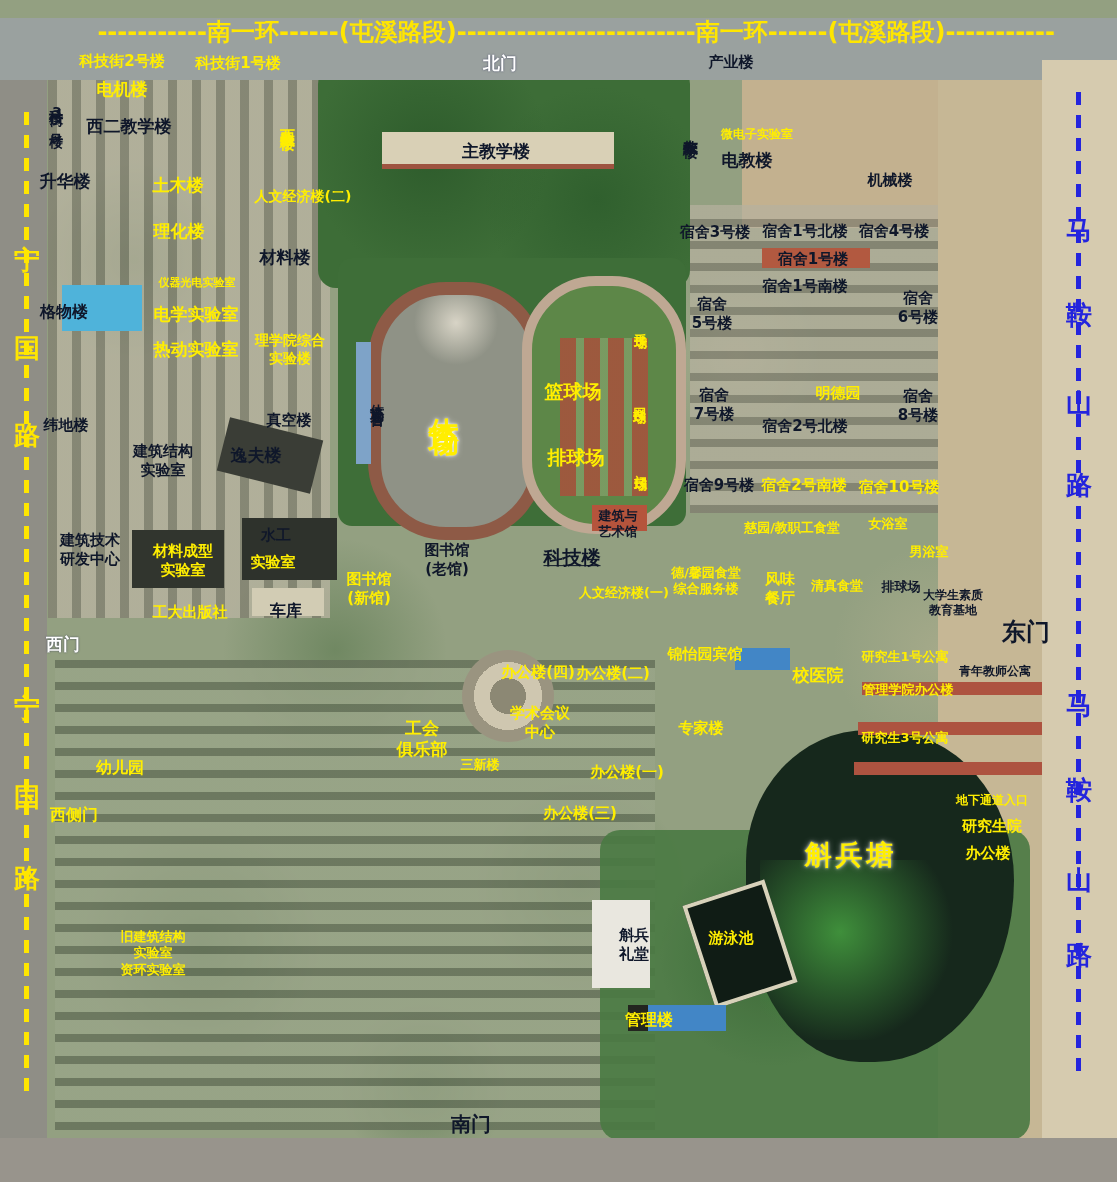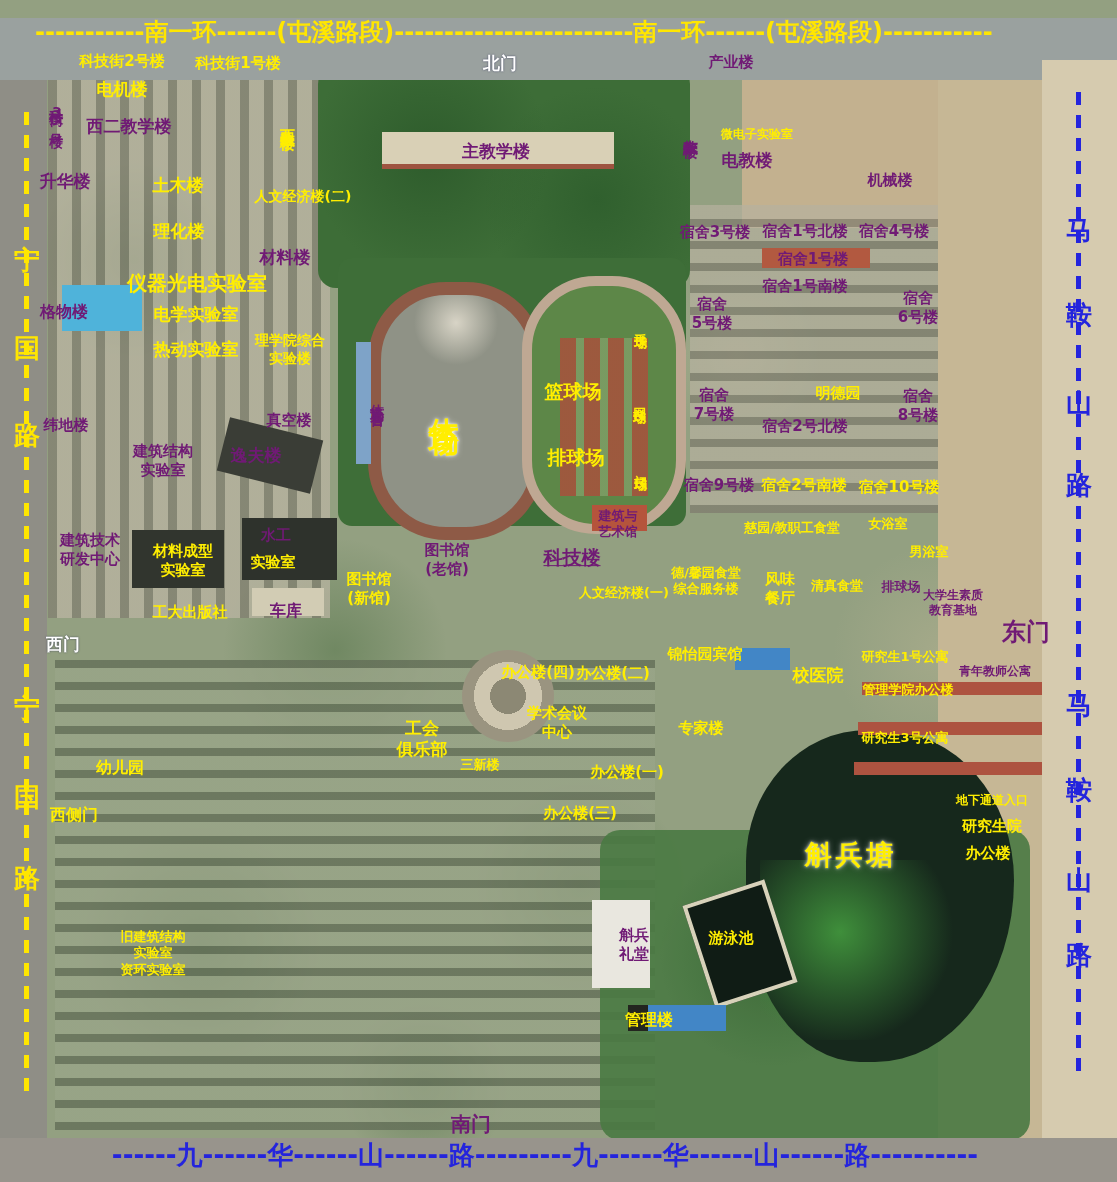--- a/index.html
+++ b/index.html
@@ -19,21 +19,21 @@
       radial-gradient(circle 120px at 38% 92%, rgba(58,96,52,.4), transparent 70%);}
   .stripeV{background:repeating-linear-gradient(90deg, rgba(70,70,62,.45) 0 9px, rgba(198,192,176,.4) 9px 24px);}
   .stripeH{background:repeating-linear-gradient(0deg, rgba(62,62,56,.42) 0 8px, rgba(203,198,182,.35) 8px 22px);}
   
   .dashline{z-index:6;}
   .roadtxt{z-index:7;font-weight:bold;white-space:nowrap;}
   
   .label{position:absolute;z-index:8;font-weight:bold;line-height:1.25;
          white-space:pre-line;text-align:center;transform:translate(-50%,-50%);}
   .c-y{color:#ffee00;}
-  .c-b{color:#701a75;}
+  .c-b{color:#0f172a;}
   .c-w{color:#ffffff;text-shadow:0 0 2px rgba(0,0,60,.6);}
   .vert{writing-mode:vertical-rl;text-orientation:upright;letter-spacing:2px;}
   .big{text-shadow:0 0 3px rgba(255,255,255,.85),0 0 6px rgba(255,255,255,.5);letter-spacing:4px;}
   .roadchar{position:absolute;z-index:8;font-weight:bold;transform:translate(-50%,-50%);}
 </style>
 </head>
 <body>
 
 <div class="map">
 
@@ -74,22 +74,21 @@
   <div class="abs" style="left:462px;top:650px;width:92px;height:92px;border-radius:50%;background:radial-gradient(circle, #8c8874 0 18px, #cfc7b0 18px 34px, #9a9480 34px 46px);"></div>
 
   <div class="abs" style="left:0;top:18px;width:1117px;height:62px;background:#9aa19f;z-index:5;"></div>
   <div class="abs" style="left:0;top:80px;width:47px;height:1102px;background:#8f8e86;z-index:5;"></div>
   <div class="abs" style="left:1042px;top:60px;width:75px;height:1122px;background:#d6cbaf;z-index:5;"></div>
   <div class="abs" style="left:0;top:1138px;width:1117px;height:44px;background:#98948c;z-index:5;"></div>
 
   <div class="abs dashline" style="left:24px;top:112px;width:5px;height:986px;background:repeating-linear-gradient(180deg,#ffe600 0 13px,transparent 13px 23px);"></div>
   <div class="abs dashline" style="left:1076px;top:92px;width:5px;height:983px;background:repeating-linear-gradient(180deg,#2424dd 0 13px,transparent 13px 23px);"></div>
 
-  <div class="abs roadtxt" style="left:35px;top:16px;width:1020px;text-align:left;font-size:24px;color:#ffe600;">-----------南一环------(屯溪路段)------------------------南一环------(屯溪路段)-----------</div>
-  <div class="abs roadtxt" style="left:40px;top:1138px;width:1010px;text-align:center;font-size:26px;color:#2424dd;">------九------华------山------路---------九------华------山------路----------</div>
+  <div class="abs roadtxt" style="left:35px;top:16px;width:1020px;text-align:right;font-size:24px;color:#ffe600;">-----------南一环------(屯溪路段)------------------------南一环------(屯溪路段)-----------</div>
   <div id="side-chars">
       <div class="roadchar" style="left: 27px; top: 260px; font-size: 26px; color: rgb(255, 230, 0);">宁</div>
       <div class="roadchar" style="left: 27px; top: 348px; font-size: 26px; color: rgb(255, 230, 0);">国</div>
       <div class="roadchar" style="left: 27px; top: 435px; font-size: 26px; color: rgb(255, 230, 0);">路</div>
       <div class="roadchar" style="left: 27px; top: 708px; font-size: 26px; color: rgb(255, 230, 0);">宁</div>
       <div class="roadchar" style="left: 27px; top: 797px; font-size: 26px; color: rgb(255, 230, 0);">国</div>
       <div class="roadchar" style="left: 27px; top: 878px; font-size: 26px; color: rgb(255, 230, 0);">路</div>
       <div class="roadchar" style="left: 1079px; top: 230px; font-size: 26px; color: rgb(36, 36, 221);">马</div>
       <div class="roadchar" style="left: 1079px; top: 315px; font-size: 26px; color: rgb(36, 36, 221);">鞍</div>
       <div class="roadchar" style="left: 1079px; top: 403px; font-size: 26px; color: rgb(36, 36, 221);">山</div>
@@ -117,21 +116,21 @@
       <div class="label c-b" style="left: 65px; top: 182px; font-size: 17px;">升华楼</div>
       <div class="label c-y" style="left: 178px; top: 186px; font-size: 17px;">土木楼</div>
       <div class="label c-y" style="left: 303px; top: 197px; font-size: 14px;">人文经济楼(二)</div>
       <div class="label c-y" style="left: 179px; top: 232px; font-size: 17px;">理化楼</div>
       <div class="label c-b" style="left: 285px; top: 258px; font-size: 17px;">材料楼</div>
       <div class="label c-b" style="left: 715px; top: 232px; font-size: 15px;">宿舍3号楼</div>
       <div class="label c-b" style="left: 805px; top: 231px; font-size: 15px;">宿舍1号北楼</div>
       <div class="label c-b" style="left: 894px; top: 231px; font-size: 15px;">宿舍4号楼</div>
       <div class="label c-b" style="left: 813px; top: 259px; font-size: 15px;">宿舍1号楼</div>
       <div class="label c-b" style="left: 805px; top: 286px; font-size: 15px;">宿舍1号南楼</div>
-      <div class="label c-y" style="left: 197px; top: 283px; font-size: 20px; text-align: right;">仪器光电实验室</div>
+      <div class="label c-y" style="left: 197px; top: 283px; font-size: 11px; text-align: right;">仪器光电实验室</div>
       <div class="label c-b" style="left: 64px; top: 312px; font-size: 16px;">格物楼</div>
       <div class="label c-y" style="left: 196px; top: 315px; font-size: 17px;">电学实验室</div>
       <div class="label c-y" style="left: 196px; top: 350px; font-size: 17px;">热动实验室</div>
       <div class="label c-y" style="left: 290px; top: 349px; font-size: 14px;">理学院综合
 实验楼</div>
       <div class="label c-b" style="left: 712px; top: 314px; font-size: 15px;">宿舍
 5号楼</div>
       <div class="label c-b" style="left: 918px; top: 308px; font-size: 15px;">宿舍
 6号楼</div>
       <div class="label c-b vert" style="left: 377px; top: 398px; font-size: 14px;">体育场看台</div>
@@ -184,21 +183,21 @@
       <div class="label c-b" style="left: 286px; top: 611px; font-size: 16px;">车库</div>
       <div class="label c-b" style="left: 1026px; top: 632px; font-size: 24px;">东门</div>
       <div class="label c-w" style="left: 63px; top: 645px; font-size: 17px;">西门</div>
       <div class="label c-y" style="left: 705px; top: 654px; font-size: 15px;">锦怡园宾馆</div>
       <div class="label c-y" style="left: 905px; top: 657px; font-size: 13px;">研究生1号公寓</div>
       <div class="label c-y" style="left: 538px; top: 672px; font-size: 15px;">办公楼(四)</div>
       <div class="label c-y" style="left: 613px; top: 673px; font-size: 15px;">办公楼(二)</div>
       <div class="label c-y" style="left: 818px; top: 676px; font-size: 17px;">校医院</div>
       <div class="label c-b" style="left: 995px; top: 671px; font-size: 12px;">青年教师公寓</div>
       <div class="label c-y" style="left: 908px; top: 690px; font-size: 13px;">管理学院办公楼</div>
-      <div class="label c-y" style="left: 540px; top: 723px; font-size: 15px; margin-left: 17px;">学术会议
+      <div class="label c-y" style="left: 540px; top: 723px; font-size: 15px;">学术会议
 中心</div>
       <div class="label c-y" style="left: 422px; top: 739px; font-size: 17px;">工会
 俱乐部</div>
       <div class="label c-y" style="left: 701px; top: 728px; font-size: 15px;">专家楼</div>
       <div class="label c-y" style="left: 905px; top: 738px; font-size: 13px;">研究生3号公寓</div>
       <div class="label c-y" style="left: 480px; top: 765px; font-size: 13px;">三新楼</div>
       <div class="label c-y" style="left: 627px; top: 772px; font-size: 15px;">办公楼(一)</div>
       <div class="label c-y" style="left: 120px; top: 768px; font-size: 16px;">幼儿园</div>
       <div class="label c-y" style="left: 580px; top: 813px; font-size: 15px;">办公楼(三)</div>
       <div class="label c-y" style="left: 74px; top: 815px; font-size: 16px;">西侧门</div>

